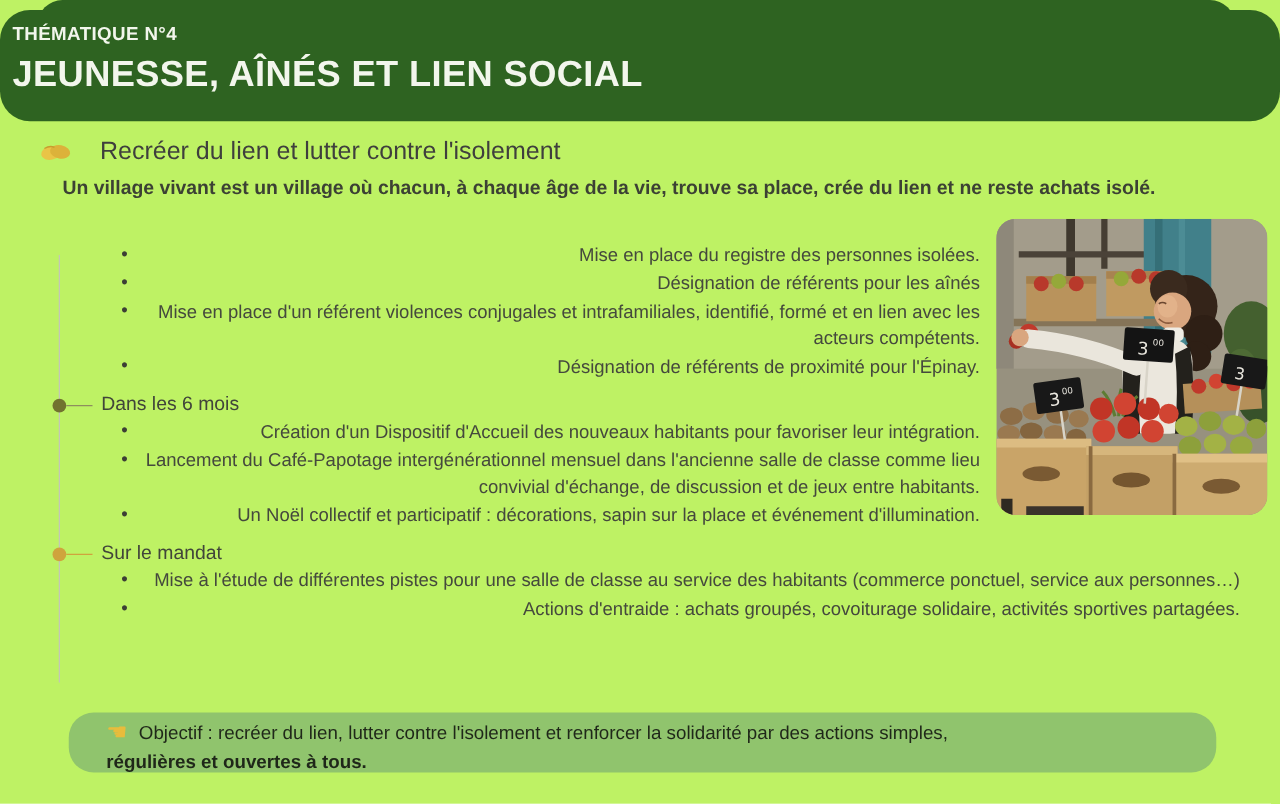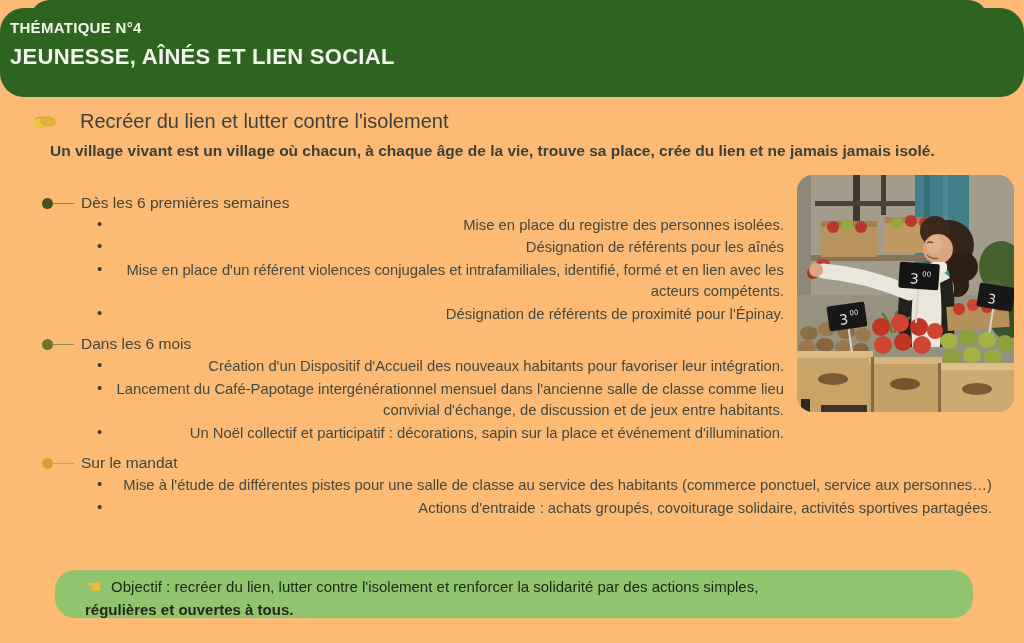--- a/index.html
+++ b/index.html
@@ -1,33 +1,33 @@
 <!DOCTYPE html>
 <html lang="fr"><head>
 <meta charset="utf-8">
 <style>
   html,body{margin:0;padding:0;}
   body{background:#ffffff;}
   .page{
     position:relative; width:1024px; height:643px; overflow:hidden;
-    background:#fdba74;
+    background:#bef264;
     font-family:"Liberation Sans", sans-serif;
   }
   
   .header-back{
     position:absolute; left:30px; top:0; right:36px; height:50px;
     background:#2e6321; border-radius:20px;
   }
   .header{
     position:absolute; left:0; top:8px; right:0; height:89px;
     background:#2e6321; border-radius:24px;
     color:#f2f6ec; padding:11px 0 0 10px; box-sizing:border-box;
   }
   .eyebrow{font-size:15px; font-weight:bold; letter-spacing:.3px;}
-  .h-title{font-size:22px; font-weight:bold; margin:8px 0 0 0; letter-spacing:.3px;}
+  .h-title{font-size:29px; font-weight:bold; margin:8px 0 0 0; letter-spacing:.3px;}
   
   .section-row{
     position:absolute; left:31px; top:110px;
     display:flex; align-items:center; gap:22px;
   }
   .hands-icon{display:inline-flex; line-height:0;}
   .section-title{font-size:20px; font-weight:normal; color:#3f3f3d; margin:0;}
   .intro{
     position:absolute; left:50px; top:137px; width:905px;
     font-size:15.5px; font-weight:bold; color:#3c4134; line-height:1.85; margin:0;
@@ -83,31 +83,26 @@
     <span class="hands-icon">
       <svg width="27" height="17" viewBox="0 0 30 18">
         <ellipse cx="11" cy="10" rx="9" ry="6" fill="#e9c446" transform="rotate(-12 11 10)"></ellipse>
         <ellipse cx="19" cy="9" rx="9" ry="6" fill="#dcb23a" transform="rotate(10 19 9)"></ellipse>
         <path d="M5 6 q5 -3 9 -1" stroke="#c89c2e" stroke-width="1.2" fill="none"></path>
       </svg>
     </span>
     <h2 class="section-title">Recréer du lien et lutter contre l'isolement</h2>
   </div>
 
-  <p class="intro">Un village vivant est un village où chacun, à chaque âge de la vie, trouve sa place, crée du lien et ne jamais jamais isolé.</p>
+  <p class="intro">Un village vivant est un village où chacun, à chaque âge de la vie, trouve sa place, crée du lien et ne reste achats isolé.</p>
 
   <div class="timeline">
     <div class="tl-line"></div>
 
     <section class="tl-group">
-      <div class="tl-head">
-        <span class="dot d0"></span>
-        <span class="tick t0"></span>
-        <h3 class="tl-heading">Dès les 6 premières semaines</h3>
-      </div>
       <ul class="narrow">
         <li>Mise en place du registre des personnes isolées.</li>
         <li>Désignation de référents pour les aînés</li>
         <li>Mise en place d'un référent violences conjugales et intrafamiliales, identifié, formé et en lien avec les acteurs compétents.</li>
         <li>Désignation de référents de proximité pour l'Épinay.</li>
       </ul>
     </section>
 
     <section class="tl-group">
       <div class="tl-head">

